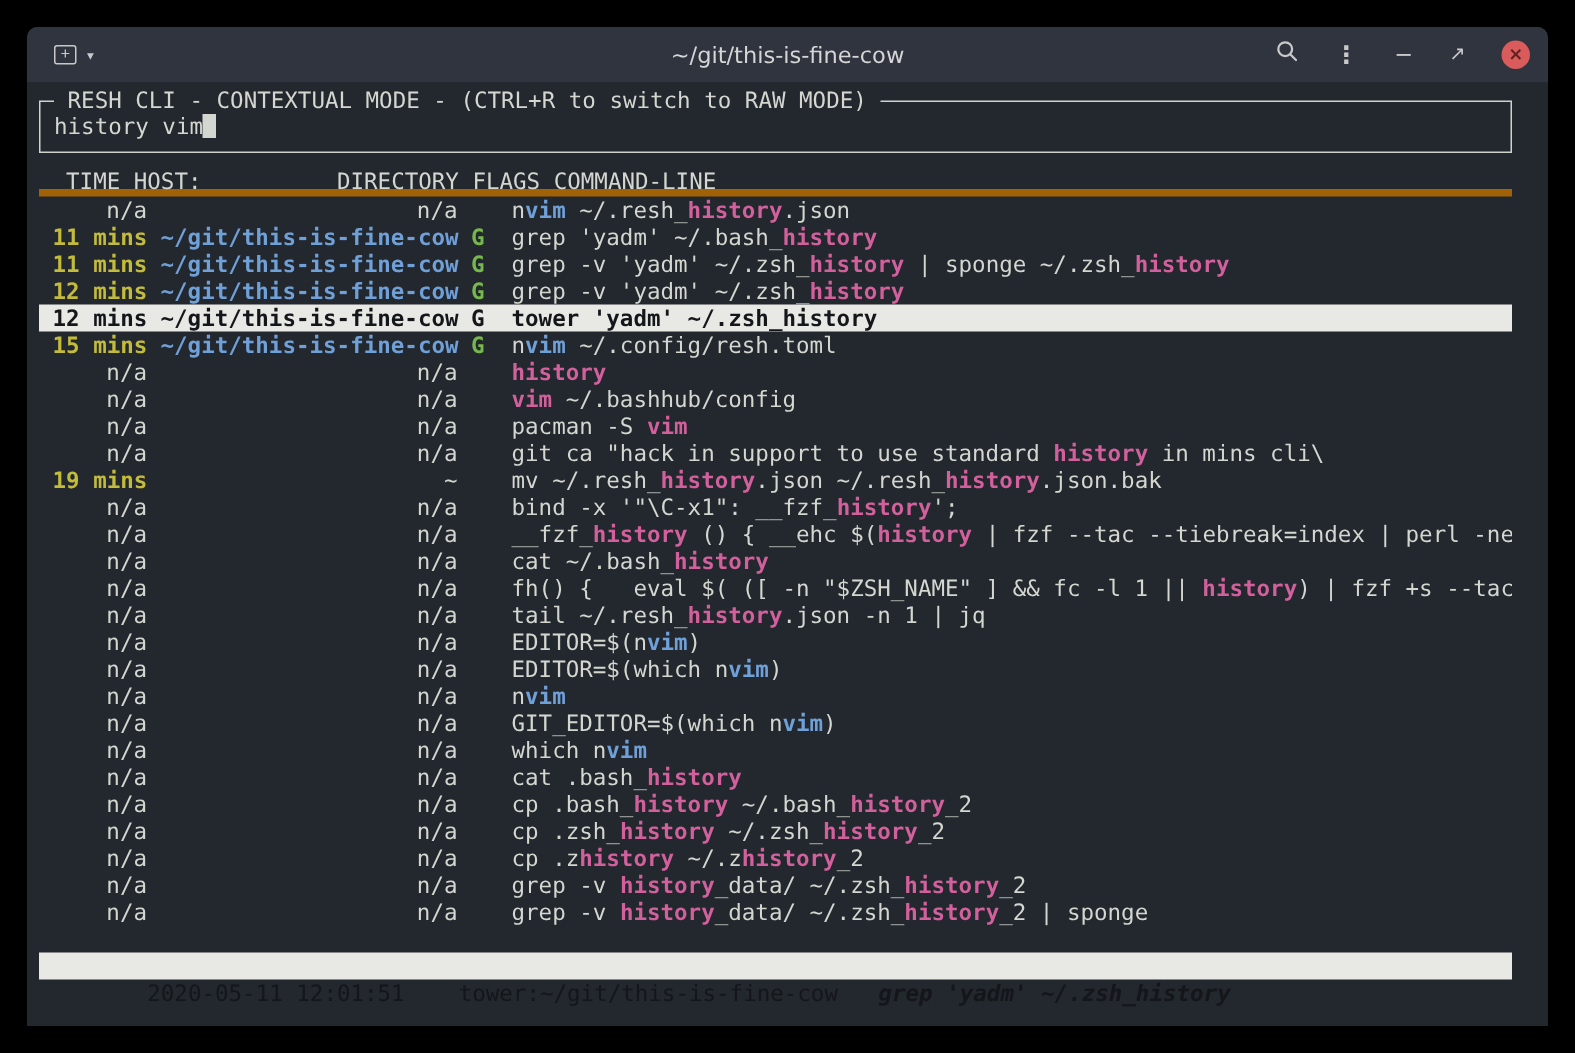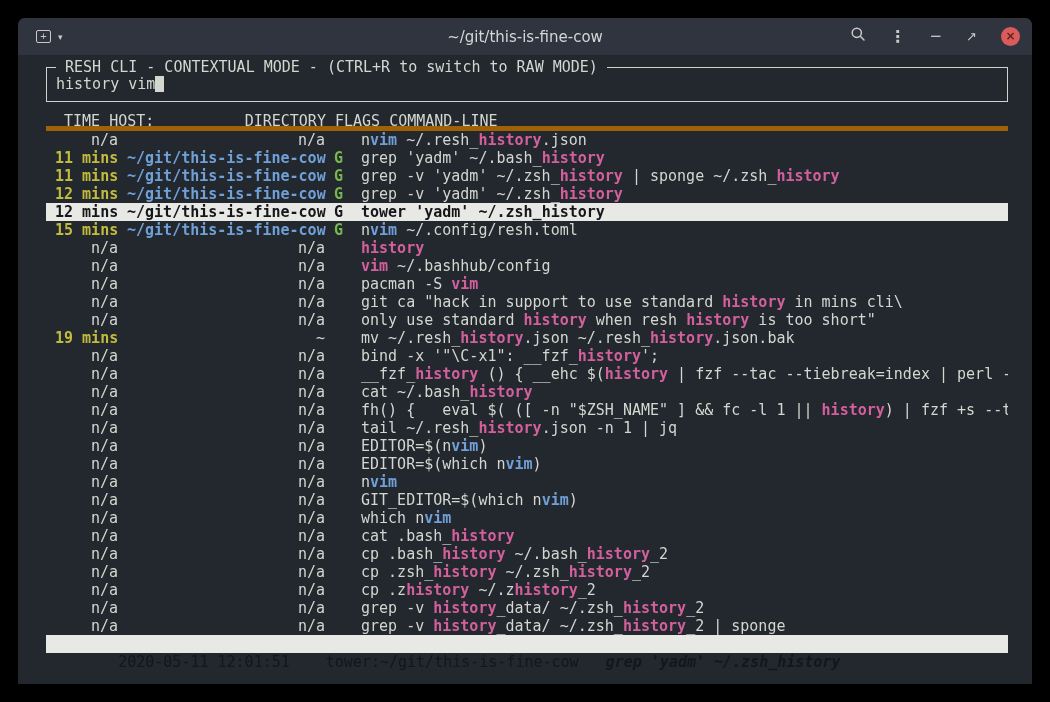--- a/index.html
+++ b/index.html
@@ -27,21 +27,21 @@
   .caret{font-size:9px;color:#c9c9c9;}
   .tb-right{display:flex;align-items:center;gap:24px;margin-left:auto;}
   .tb-icon{color:#c9c9c9;font-size:15px;line-height:19px;display:inline-block;text-align:center;}
   .tb-icon.menu{font-size:16px;font-weight:bold;}
   .tb-icon.min{font-size:15px;}
   .tb-icon.restore{font-size:13px;}
   .close-btn{width:19px;height:19px;border-radius:50%;background:var(--close-red);
              color:#63201f;font-size:12px;font-weight:bold;line-height:19px;text-align:center;}
   
   .term{position:absolute;top:37px;left:0;right:0;bottom:0;background:var(--term-bg);
-        padding:0 24px 0 8px;font-size:15px;line-height:18px;color:var(--fg);margin-left:20px;}
+        padding:0 24px 0 8px;font-size:15px;line-height:18px;color:var(--fg);}
   .searchbox{position:relative;margin-top:12px;height:35px;border:1px solid #cfd3cb;}
   .frame-title{position:absolute;top:-10px;left:9px;background:var(--term-bg);
                white-space:pre;line-height:18px;}
   .query-line{padding:7px 0 0 9px;white-space:pre;}
   .cursor{display:inline-block;width:9px;height:16px;background:#d3d7cf;vertical-align:-3px;}
   .thead{margin-top:10px;height:19px;line-height:18px;white-space:pre;padding-left:9px;
          border-bottom:5px solid #a16207;}
   .rows{height:504px;overflow:hidden;}
   .row{height:18px;line-height:18px;padding-left:9px;white-space:pre;overflow:hidden;}
   .c-time{display:inline-block;width:63px;text-align:right;white-space:pre;}
@@ -97,21 +97,20 @@
         <div class="row"><span class="c-time">n/a</span><span class="c-dir">n/a</span><span class="c-flags"></span><span class="c-cmd"><span class="seg-p">n</span><span class="seg-v">vim</span><span class="seg-p"> ~/.resh_</span><span class="seg-h">history</span><span class="seg-p">.json</span></span></div>
         <div class="row"><span class="c-time age">11 mins</span><span class="c-dir path">~/git/this-is-fine-cow</span><span class="c-flags">G</span><span class="c-cmd"><span class="seg-p">grep 'yadm' ~/.bash_</span><span class="seg-h">history</span></span></div>
         <div class="row"><span class="c-time age">11 mins</span><span class="c-dir path">~/git/this-is-fine-cow</span><span class="c-flags">G</span><span class="c-cmd"><span class="seg-p">grep -v 'yadm' ~/.zsh_</span><span class="seg-h">history</span><span class="seg-p"> | sponge ~/.zsh_</span><span class="seg-h">history</span></span></div>
         <div class="row"><span class="c-time age">12 mins</span><span class="c-dir path">~/git/this-is-fine-cow</span><span class="c-flags">G</span><span class="c-cmd"><span class="seg-p">grep -v 'yadm' ~/.zsh_</span><span class="seg-h">history</span></span></div>
         <div class="row selected"><span class="c-time age">12 mins</span><span class="c-dir path">~/git/this-is-fine-cow</span><span class="c-flags">G</span><span class="c-cmd"><span class="seg-p">tower 'yadm' ~/.zsh_</span><span class="seg-h">history</span></span></div>
         <div class="row"><span class="c-time age">15 mins</span><span class="c-dir path">~/git/this-is-fine-cow</span><span class="c-flags">G</span><span class="c-cmd"><span class="seg-p">n</span><span class="seg-v">vim</span><span class="seg-p"> ~/.config/resh.toml</span></span></div>
         <div class="row"><span class="c-time">n/a</span><span class="c-dir">n/a</span><span class="c-flags"></span><span class="c-cmd"><span class="seg-h">history</span></span></div>
         <div class="row"><span class="c-time">n/a</span><span class="c-dir">n/a</span><span class="c-flags"></span><span class="c-cmd"><span class="seg-h">vim</span><span class="seg-p"> ~/.bashhub/config</span></span></div>
         <div class="row"><span class="c-time">n/a</span><span class="c-dir">n/a</span><span class="c-flags"></span><span class="c-cmd"><span class="seg-p">pacman -S </span><span class="seg-h">vim</span></span></div>
         <div class="row"><span class="c-time">n/a</span><span class="c-dir">n/a</span><span class="c-flags"></span><span class="c-cmd"><span class="seg-p">git ca "hack in support to use standard </span><span class="seg-h">history</span><span class="seg-p"> in mins cli\</span></span></div>
-        <div class="row"><span class="c-time">n/a</span><span class="c-dir">n/a</span><span class="c-flags"></span><span class="c-cmd"><span class="seg-p">only use standard </span><span class="seg-h">history</span><span class="seg-p"> when resh </span><span class="seg-h">history</span><span class="seg-p"> is too short"</span></span></div>
         <div class="row"><span class="c-time age">19 mins</span><span class="c-dir">~</span><span class="c-flags"></span><span class="c-cmd"><span class="seg-p">mv ~/.resh_</span><span class="seg-h">history</span><span class="seg-p">.json ~/.resh_</span><span class="seg-h">history</span><span class="seg-p">.json.bak</span></span></div>
         <div class="row"><span class="c-time">n/a</span><span class="c-dir">n/a</span><span class="c-flags"></span><span class="c-cmd"><span class="seg-p">bind -x '"\C-x1": __fzf_</span><span class="seg-h">history</span><span class="seg-p">';</span></span></div>
         <div class="row"><span class="c-time">n/a</span><span class="c-dir">n/a</span><span class="c-flags"></span><span class="c-cmd"><span class="seg-p">__fzf_</span><span class="seg-h">history</span><span class="seg-p"> () { __ehc $(</span><span class="seg-h">history</span><span class="seg-p"> | fzf --tac --tiebreak=index | perl -ne</span></span></div>
         <div class="row"><span class="c-time">n/a</span><span class="c-dir">n/a</span><span class="c-flags"></span><span class="c-cmd"><span class="seg-p">cat ~/.bash_</span><span class="seg-h">history</span></span></div>
         <div class="row"><span class="c-time">n/a</span><span class="c-dir">n/a</span><span class="c-flags"></span><span class="c-cmd"><span class="seg-p">fh() {   eval $( ([ -n "$ZSH_NAME" ] &amp;&amp; fc -l 1 || </span><span class="seg-h">history</span><span class="seg-p">) | fzf +s --tac</span></span></div>
         <div class="row"><span class="c-time">n/a</span><span class="c-dir">n/a</span><span class="c-flags"></span><span class="c-cmd"><span class="seg-p">tail ~/.resh_</span><span class="seg-h">history</span><span class="seg-p">.json -n 1 | jq</span></span></div>
         <div class="row"><span class="c-time">n/a</span><span class="c-dir">n/a</span><span class="c-flags"></span><span class="c-cmd"><span class="seg-p">EDITOR=$(n</span><span class="seg-v">vim</span><span class="seg-p">)</span></span></div>
         <div class="row"><span class="c-time">n/a</span><span class="c-dir">n/a</span><span class="c-flags"></span><span class="c-cmd"><span class="seg-p">EDITOR=$(which n</span><span class="seg-v">vim</span><span class="seg-p">)</span></span></div>
         <div class="row"><span class="c-time">n/a</span><span class="c-dir">n/a</span><span class="c-flags"></span><span class="c-cmd"><span class="seg-p">n</span><span class="seg-v">vim</span></span></div>
         <div class="row"><span class="c-time">n/a</span><span class="c-dir">n/a</span><span class="c-flags"></span><span class="c-cmd"><span class="seg-p">GIT_EDITOR=$(which n</span><span class="seg-v">vim</span><span class="seg-p">)</span></span></div>

